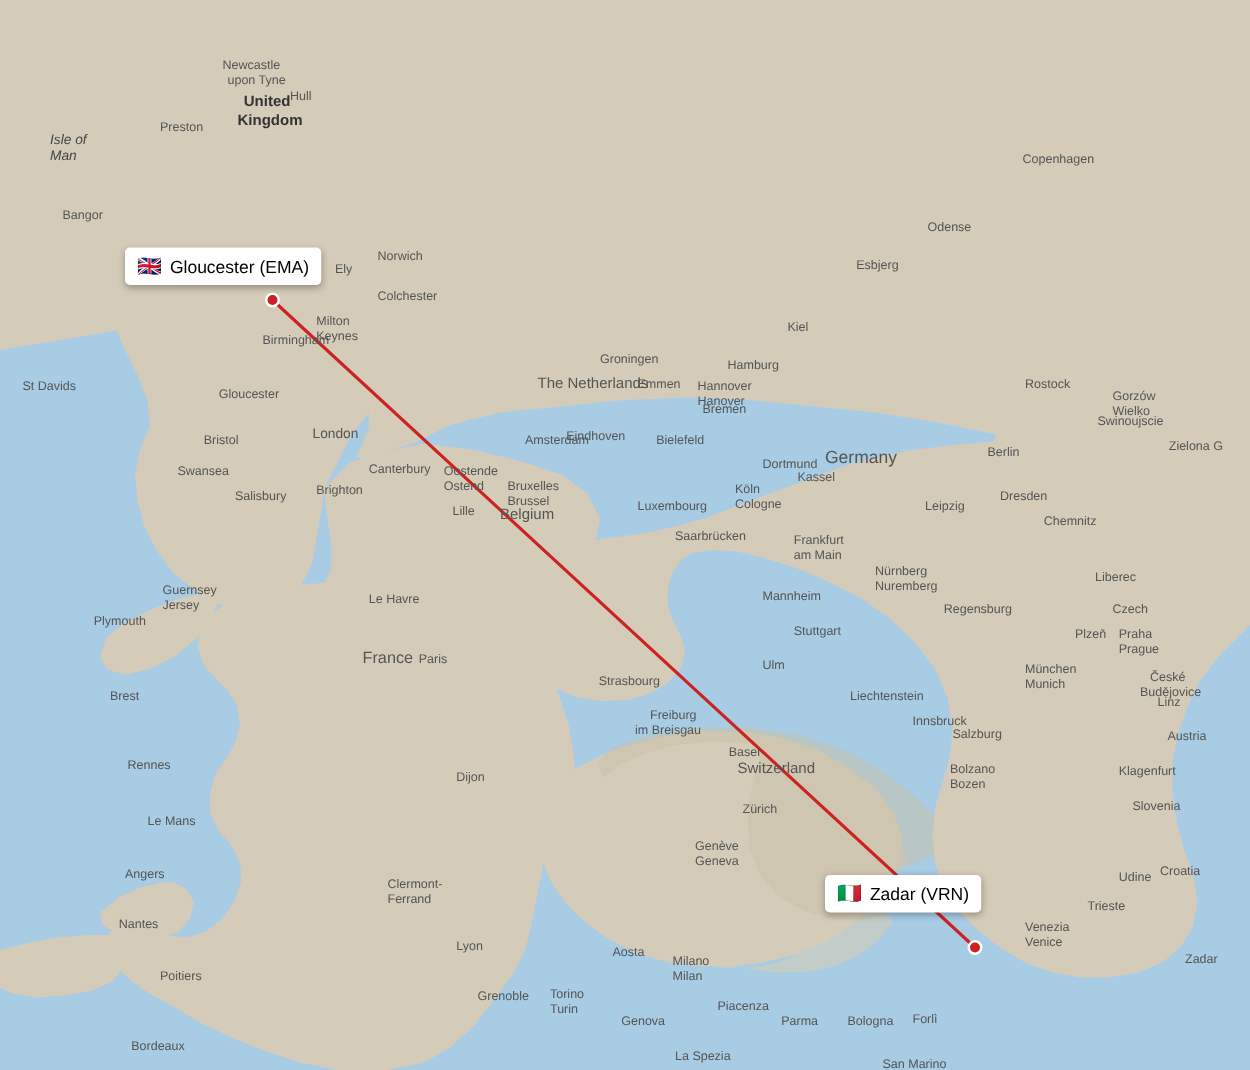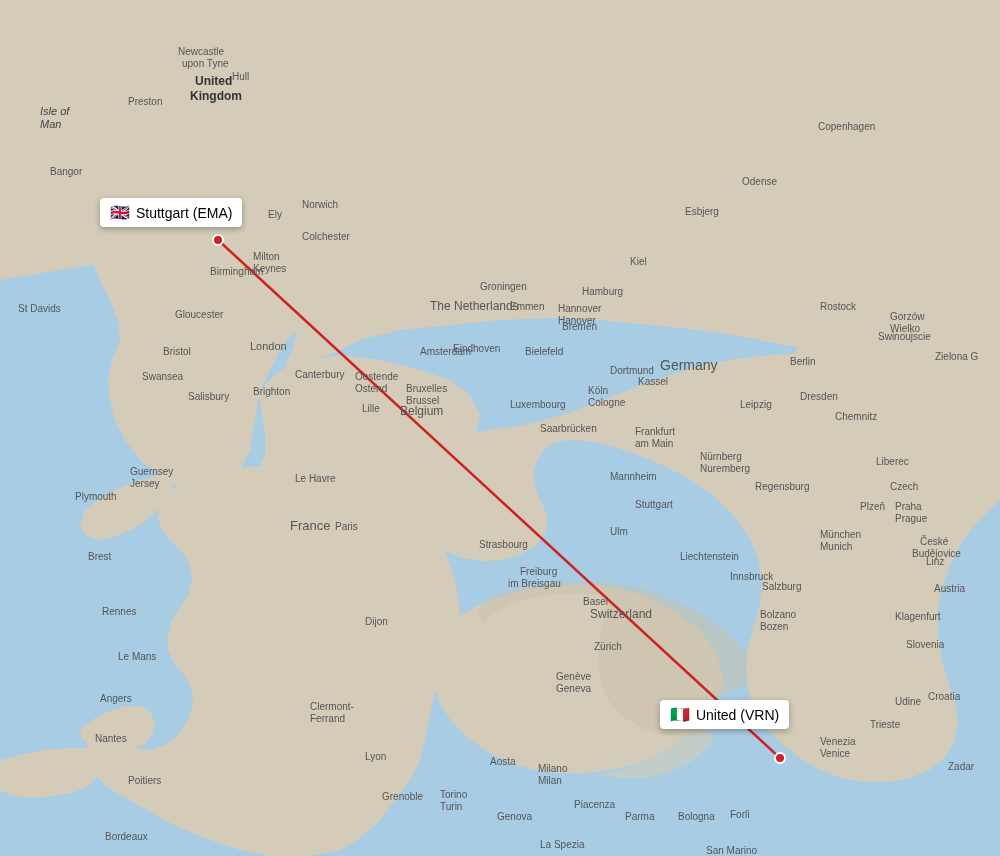--- a/index.html
+++ b/index.html
@@ -329,20 +329,20 @@
     <text x="948" y="770" font-family="Arial" font-size="10" fill="#555">Zadar</text>
 
     <text x="706" y="854" font-family="Arial" font-size="10" fill="#555">San Marino</text>
 
     <circle cx="218" cy="240" r="5" fill="#cc2222" stroke="white" stroke-width="2"></circle>
     <circle cx="780" cy="758" r="5" fill="#cc2222" stroke="white" stroke-width="2"></circle>
   </svg>
 
   <div id="label-nottingham" class="location-label">
     <span class="flag">🇬🇧</span>
-    <span>Stuttgart (EMA)</span>
+    <span>Gloucester (EMA)</span>
   </div>
 
   <div id="label-verona" class="location-label">
     <span class="flag">🇮🇹</span>
-    <span>United (VRN)</span>
+    <span>Zadar (VRN)</span>
   </div>
 </div>
 
 </body></html>

